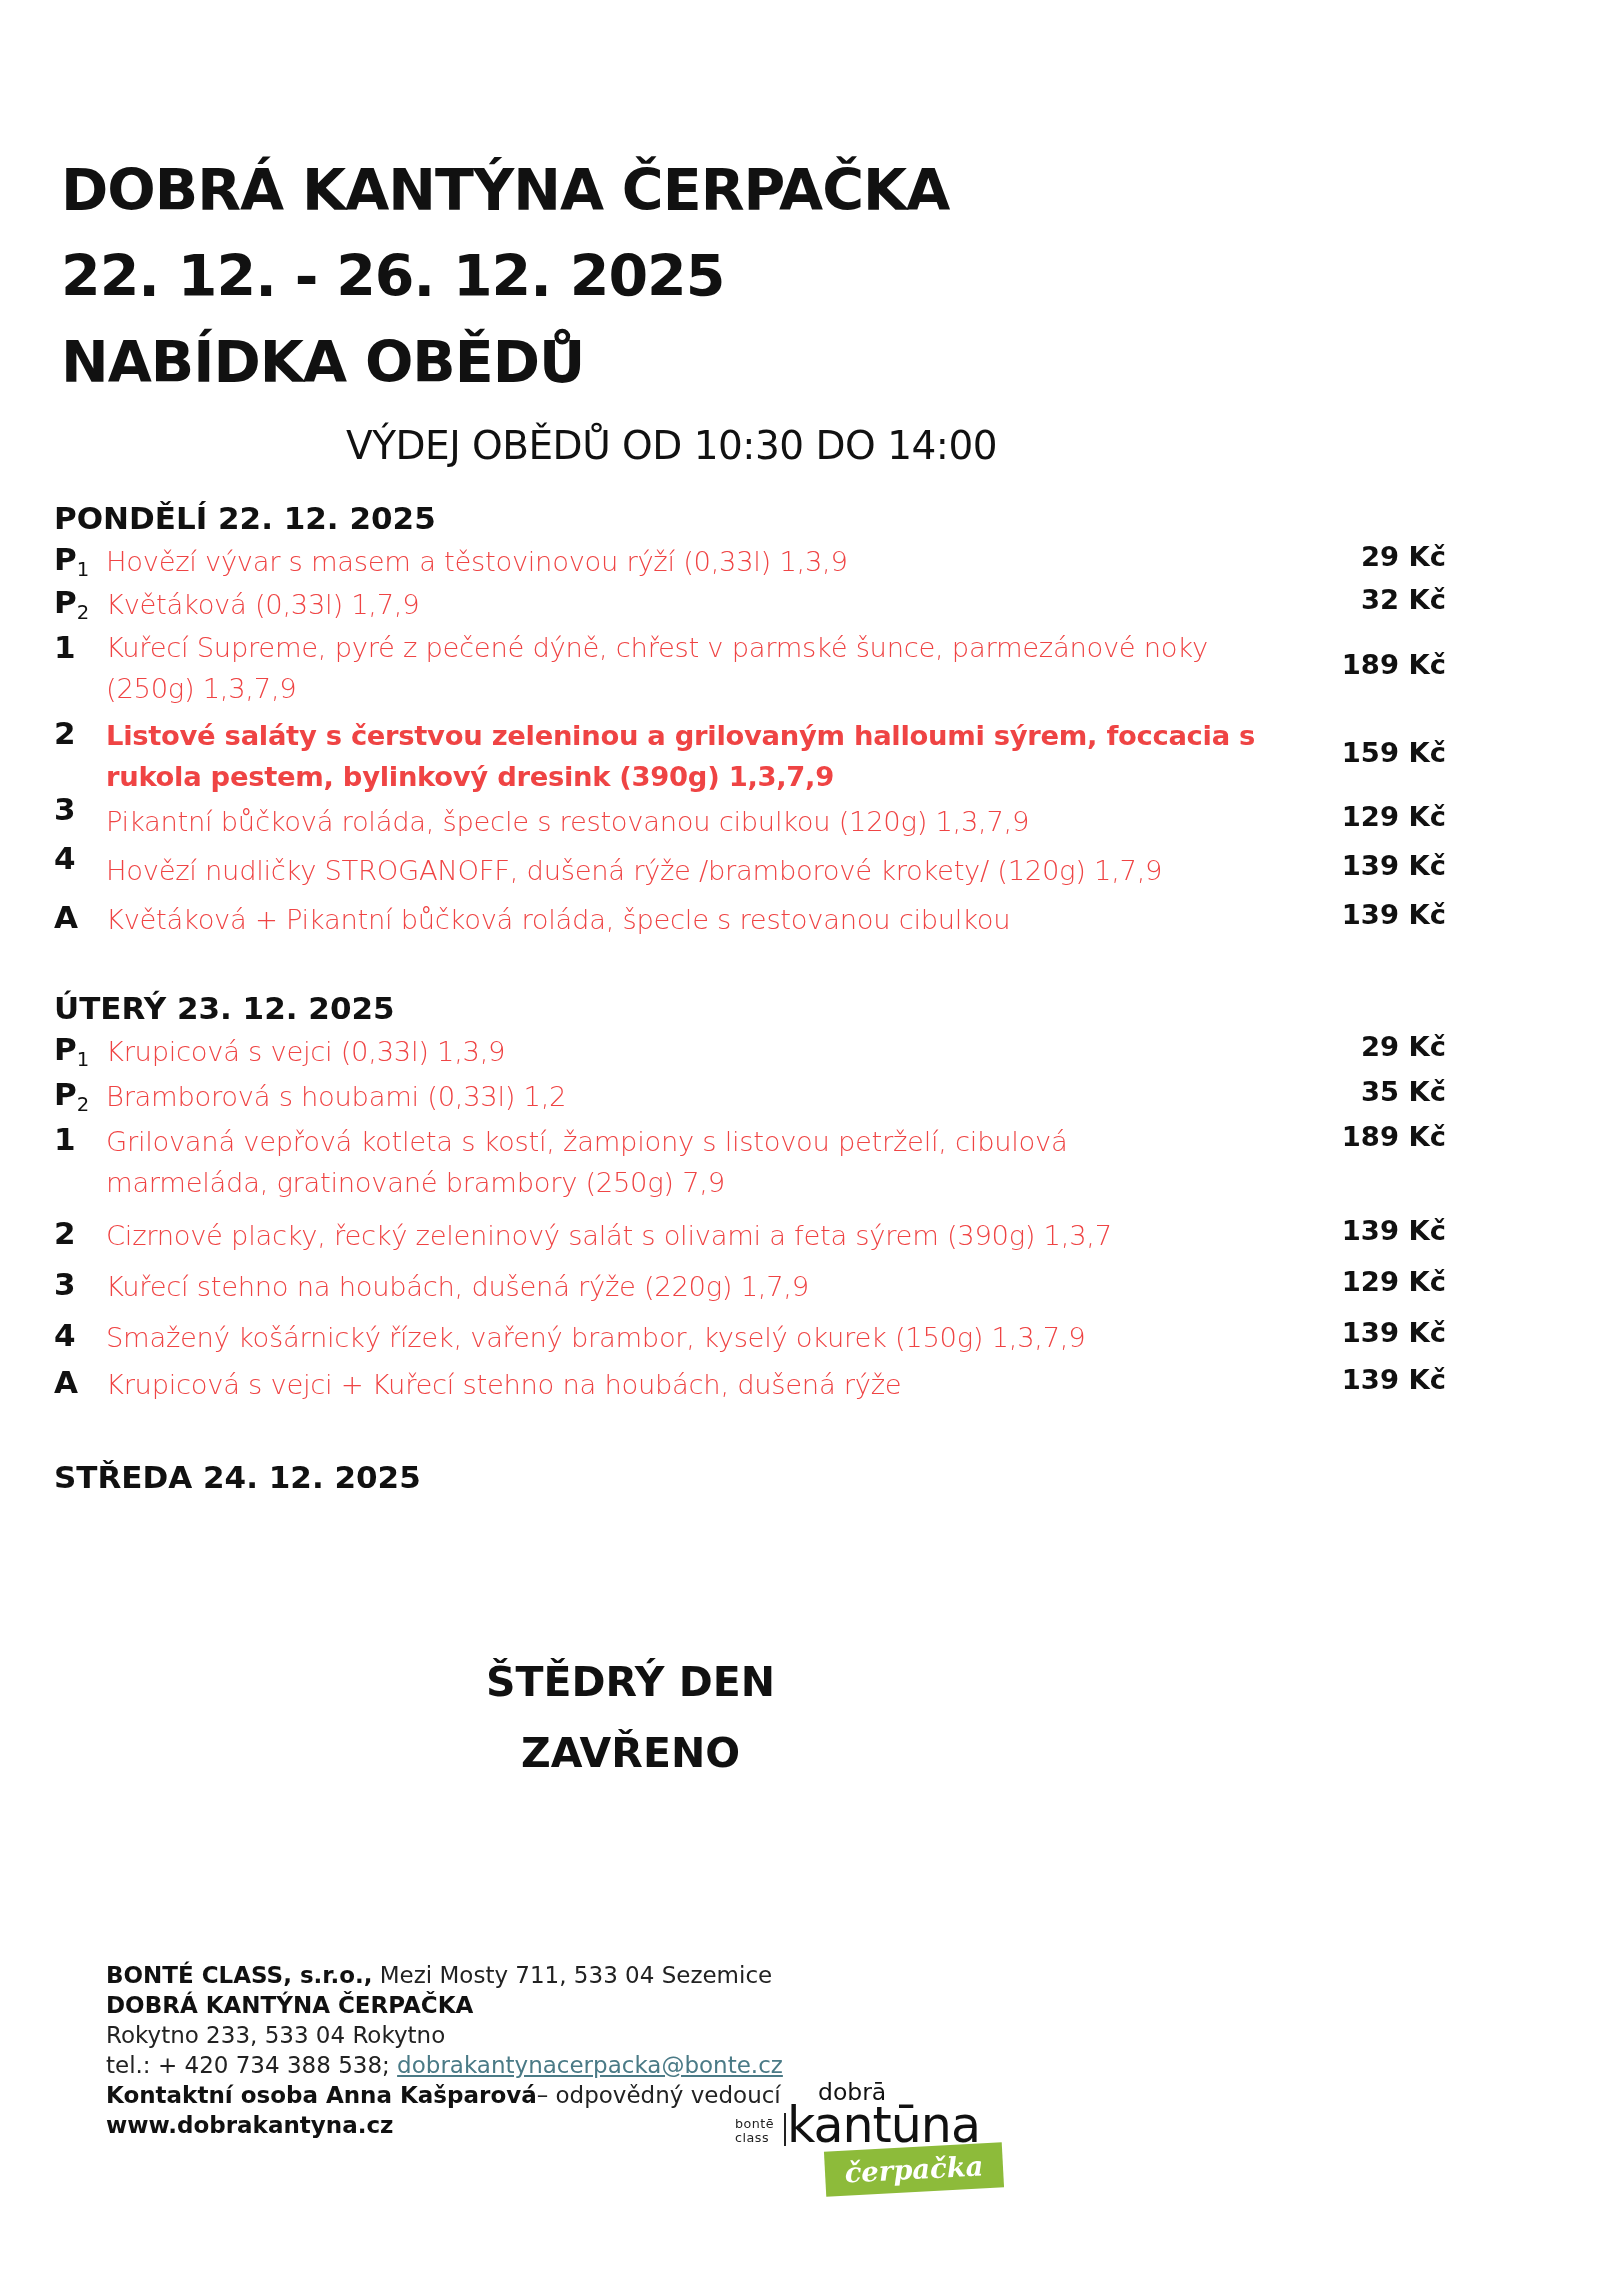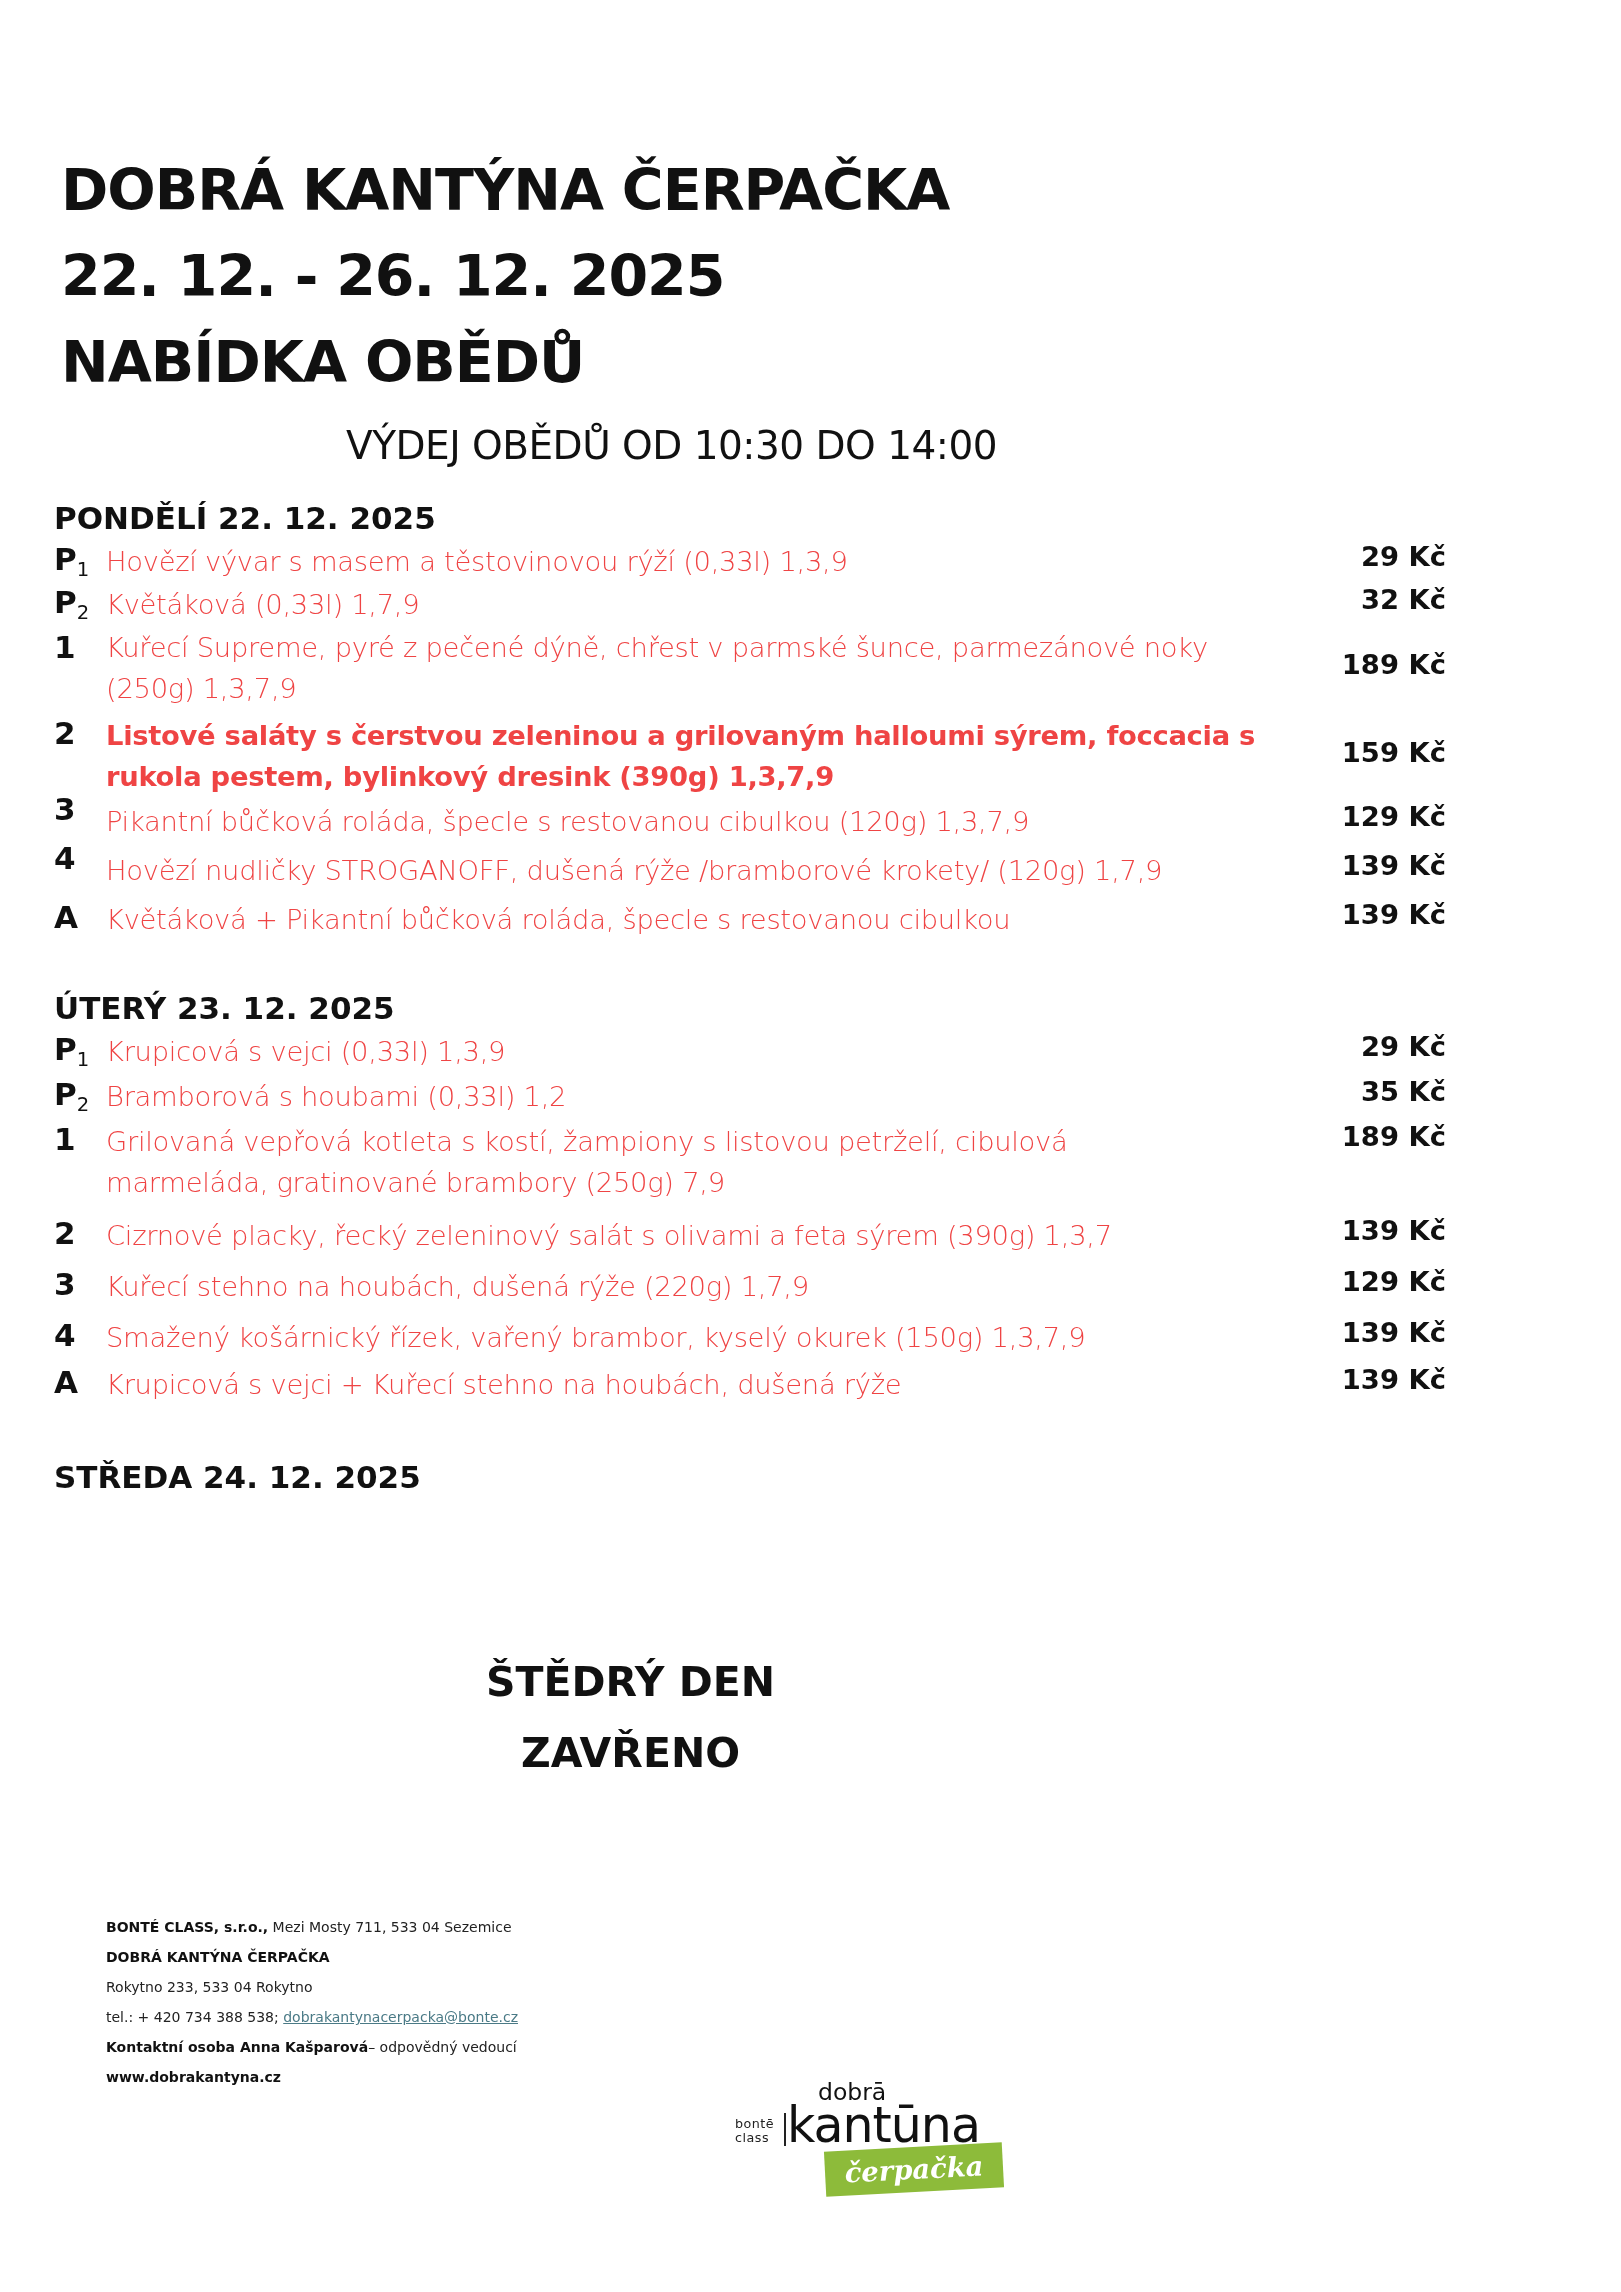--- a/index.html
+++ b/index.html
@@ -12,21 +12,21 @@
              font-size: 39px; font-weight: normal; letter-spacing: -0.5px; padding-left: 61px; box-sizing: border-box; }
   .day { position: absolute; left: 54px; width: 1392px; }
   .day-head { font-weight: bold; font-size: 31px; height: 45px; line-height: 45px; white-space: nowrap; }
   .row { display: flex; align-items: flex-start; position: relative; }
   .row .code { width: 52px; font-weight: bold; font-size: 31px; flex: none; }
   .row .code sub { font-size: 19.6px; font-weight: normal; vertical-align: -5.9px; }
   .row .desc { flex: 1; font-size: 27.4px; font-weight: 300; line-height: 41px; color: #ef4444; letter-spacing: -0.3px; }
   .row .price { width: 127px; text-align: right; font-weight: bold; font-size: 27.4px; flex: none; white-space: nowrap; }
   .closed { position: absolute; left: 0; width: 1300px; top: 1647px; text-align: center;
             font-weight: bold; font-size: 41px; line-height: 71px; padding-right: 39px; box-sizing: border-box; }
-  .footer { position: absolute; left: 106px; top: 1912px; font-size: 14px; line-height: 30px; color: #222; }
+  .footer { position: absolute; left: 106px; top: 1960px; font-size: 23px; line-height: 30px; color: #222; }
   .footer b { font-weight: bold; color: #111; }
   .footer a { color: #4a7a86; text-decoration: underline; }
   .logo { position: absolute; left: 735px; top: 2078px; width: 284px; height: 108px; }
   .logo .bonte { position: absolute; left: 0; top: 39px; font-size: 12.7px; line-height: 13.7px; color: #222; letter-spacing: 0.5px; }
   .logo .bar { position: absolute; left: 49px; top: 35px; width: 2px; height: 33px; background: #222; }
   .logo .dobra { position: absolute; left: 83px; top: 0; font-size: 23.5px; color: #111; }
   .logo .kantyna { position: absolute; left: 52px; top: 17.6px; font-size: 49px; line-height: 59px; color: #111; letter-spacing: -1px; }
   .logo .cerp { position: absolute; left: 90px; top: 69px; width: 178px; height: 45px; background: #8dbb3a;
                 transform: rotate(-3deg); color: #fff; font-family: "DejaVu Serif", serif; font-style: italic;
                 font-weight: bold; font-size: 27.4px; text-align: center; line-height: 45px; }

